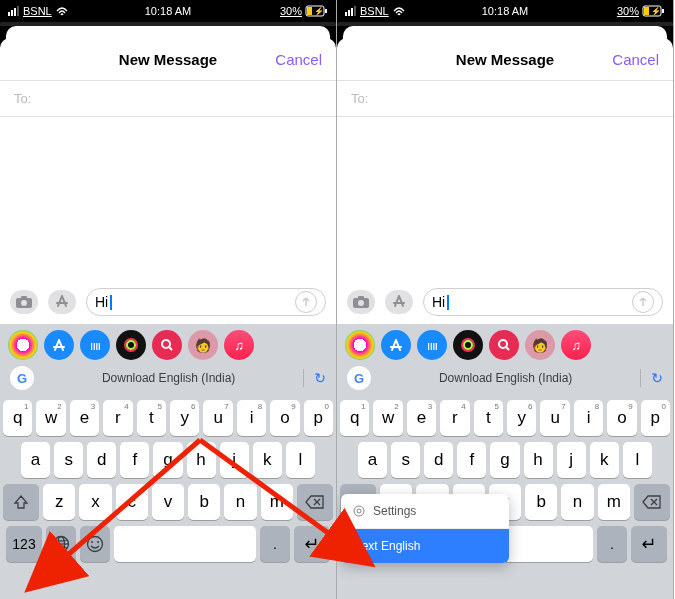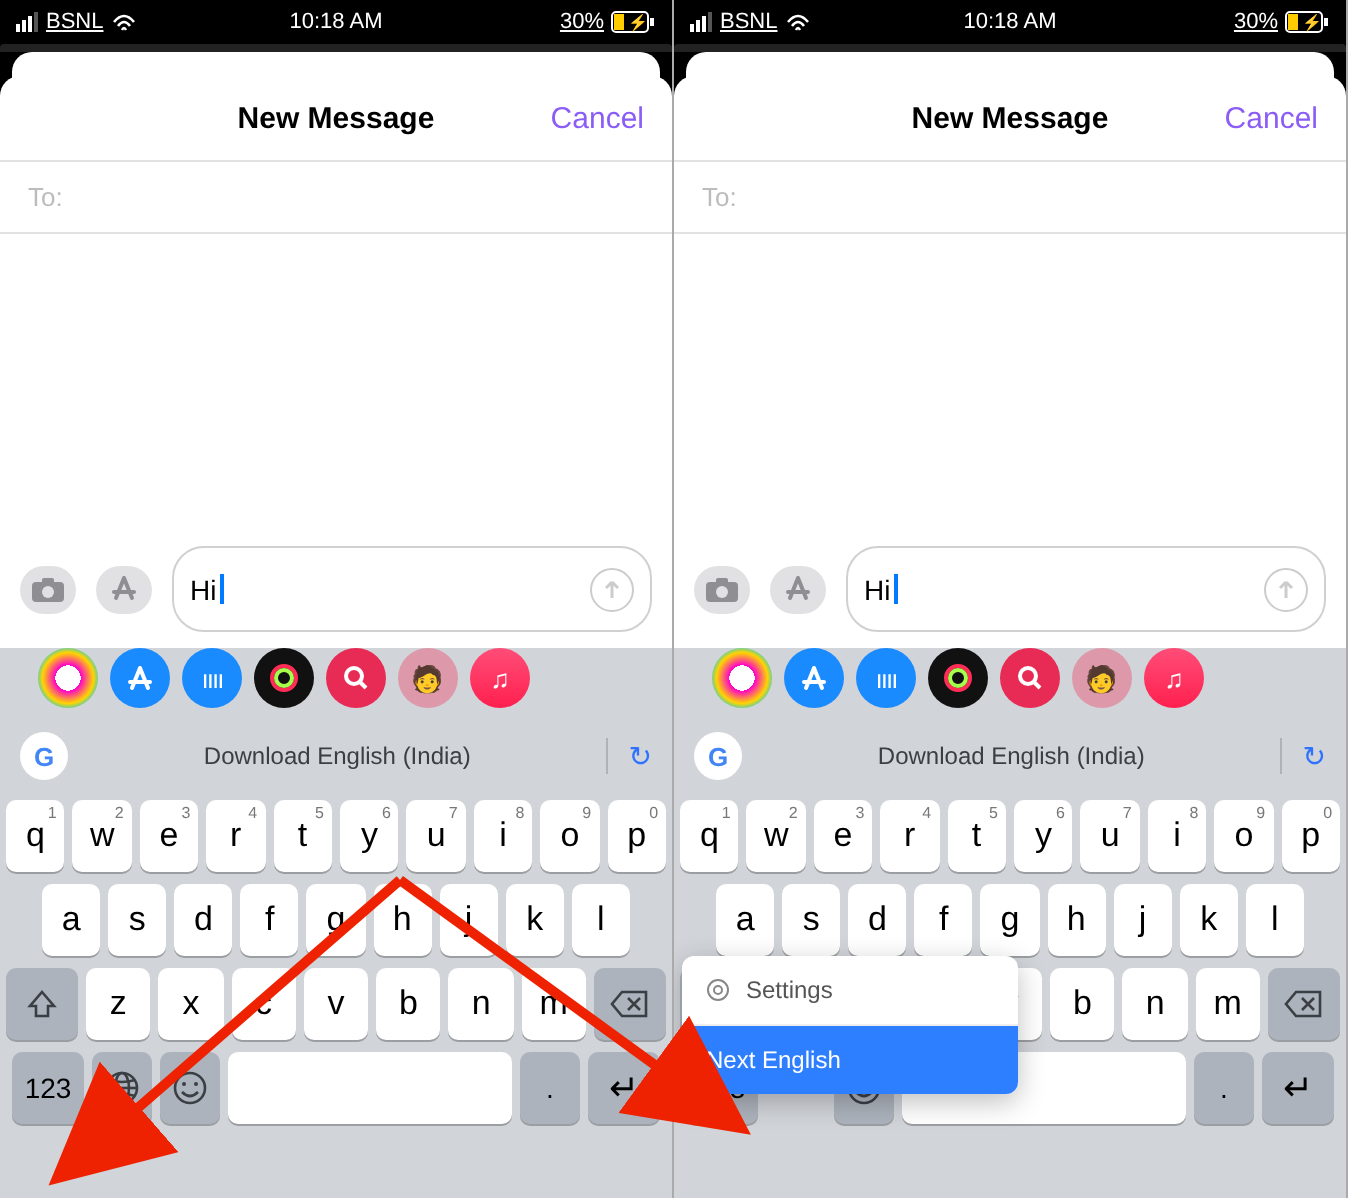--- a/index.html
+++ b/index.html
@@ -19,25 +19,25 @@
   .sheet-bg{position:absolute;top:22px;left:0;right:0;height:4px;background:#222;border-radius:2px 2px 0 0;}
   .bg-card{position:absolute;top:26px;left:6px;right:6px;height:18px;background:#fff;border-radius:10px 10px 0 0;}
   .sheet { position:absolute; top:38px; left:0; right:0; bottom:0; background:#fff; border-radius:10px 10px 0 0; display:flex; flex-direction:column; }
   .sheet-header{display:flex;justify-content:center;align-items:center;height:42px;position:relative;}
   .sheet-header .title{font-weight:600;font-size:15px;}
   .sheet-header .cancel{position:absolute;right:14px;color:#8b5cf6;font-size:15px;}
   .to-row{border-top:1px solid #e2e2e2;border-bottom:1px solid #e2e2e2;padding:10px 14px;color:#bcbcbc;font-size:13px;}
   .compose-area{flex:1;background:#fff;}
   .input-bar{background:#fff;padding:8px 10px;display:flex;align-items:center;gap:10px;}
   .pill-btn{width:28px;height:24px;border-radius:14px;background:#e1e1e3;display:flex;align-items:center;justify-content:center;}
-  .input-field{flex:1;border:1px solid #d0d0d2;border-radius:16px;height:43px;display:flex;align-items:center;padding:0 8px;font-size:14px;}
+  .input-field{flex:1;border:1px solid #d0d0d2;border-radius:16px;height:28px;display:flex;align-items:center;padding:0 8px;font-size:14px;}
   .cursorbar{display:inline-block;width:1.5px;height:15px;background:#007aff;margin-left:2px;vertical-align:middle;}
   .send-btn{width:22px;height:22px;border-radius:11px;border:1px solid #ccc;display:flex;align-items:center;justify-content:center;color:#ccc;margin-left:6px;}
   .kb{background:#d1d4d9;height:275px;display:flex;flex-direction:column;position:relative;}
-  .app-row{height:36px;display:flex;align-items:flex-start;gap:6px;padding:0 19px;background:#d1d4d9;}
+  .app-row{height:36px;display:flex;align-items:flex-end;gap:6px;padding:0 8px;background:#d1d4d9;}
   .dot{width:30px;height:30px;border-radius:15px;display:flex;align-items:center;justify-content:center;color:#fff;font-size:13px;flex-shrink:0;}
   .dot.photos{background:radial-gradient(circle,#fff 30%,#f0c 30%,#ffd400 60%,#0cf 80%);}
   .dot.blue{background:#1a8bff;}
   .dot.wave{background:#1a8bff;}
   .dot.dark{background:#111;}
   .dot.red{background:#e72b55;}
   .dot.face{background:#d9a;}
   .dot.music{background:linear-gradient(#ff4d78,#ff204e);}
   .gbar{height:36px;display:flex;align-items:center;padding:0 10px;gap:10px;background:#d1d4d9;}
   .ggl{width:24px;height:24px;border-radius:12px;background:#fff;display:flex;align-items:center;justify-content:center;font-weight:700;font-size:13px;}
@@ -45,21 +45,21 @@
   .dl{flex:1;text-align:center;color:#3b3f44;font-size:12px;}
   .refresh{color:#2e72ff;font-size:14px;}
   .keys{flex:1;padding:4px 3px 4px 3px;}
   .krow{display:flex;gap:4px;justify-content:center;margin-bottom:6px;}
   .key{flex:1;background:#fff;border-radius:5px;box-shadow:0 1px 0 rgba(0,0,0,.25);height:36px;display:flex;align-items:center;justify-content:center;font-size:17px;position:relative;}
   .key .sup{position:absolute;top:2px;right:4px;font-size:8px;color:#777;}
   .key.dark{background:#adb3bd;}
   .bottom{display:flex;gap:4px;padding:0 3px 4px;}
   .bkey{background:#adb3bd;height:36px;border-radius:5px;box-shadow:0 1px 0 rgba(0,0,0,.25);display:flex;align-items:center;justify-content:center;font-size:14px;}
   .spacekey{flex:1;background:#fff;border-radius:5px;height:36px;box-shadow:0 1px 0 rgba(0,0,0,.25);}
-  .popup{position:absolute;left:4px;bottom:52px;width:168px;background:#fff;border-radius:6px;box-shadow:0 4px 14px rgba(0,0,0,.25);overflow:hidden;font-size:12px;z-index:10;}
+  .popup{position:absolute;left:4px;bottom:36px;width:168px;background:#fff;border-radius:6px;box-shadow:0 4px 14px rgba(0,0,0,.25);overflow:hidden;font-size:12px;z-index:10;}
   .popup .item{padding:10px 12px;display:flex;align-items:center;gap:8px;color:#555;border-bottom:1px solid #eee;}
   .popup .item.selected{background:#2e7fff;color:#fff;border-bottom:none;}
   .popup .check{margin-left:auto;color:#555;}
   .arrow{position:absolute;z-index:50;pointer-events:none;}
   svg{overflow:visible;}
 </style>
 </head>
 <body>
 
 <div class="pair">

